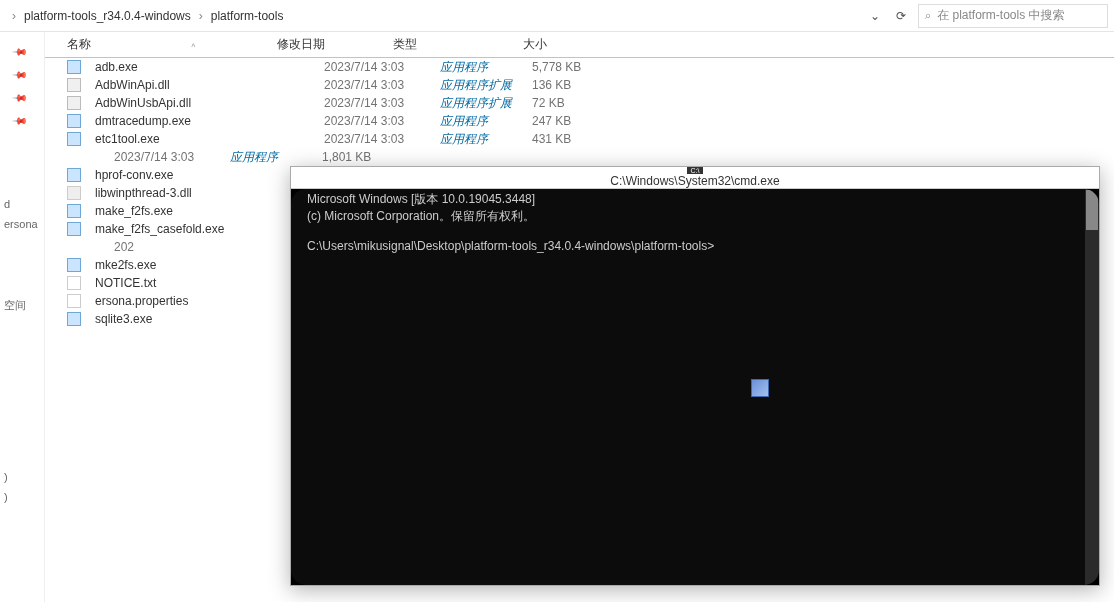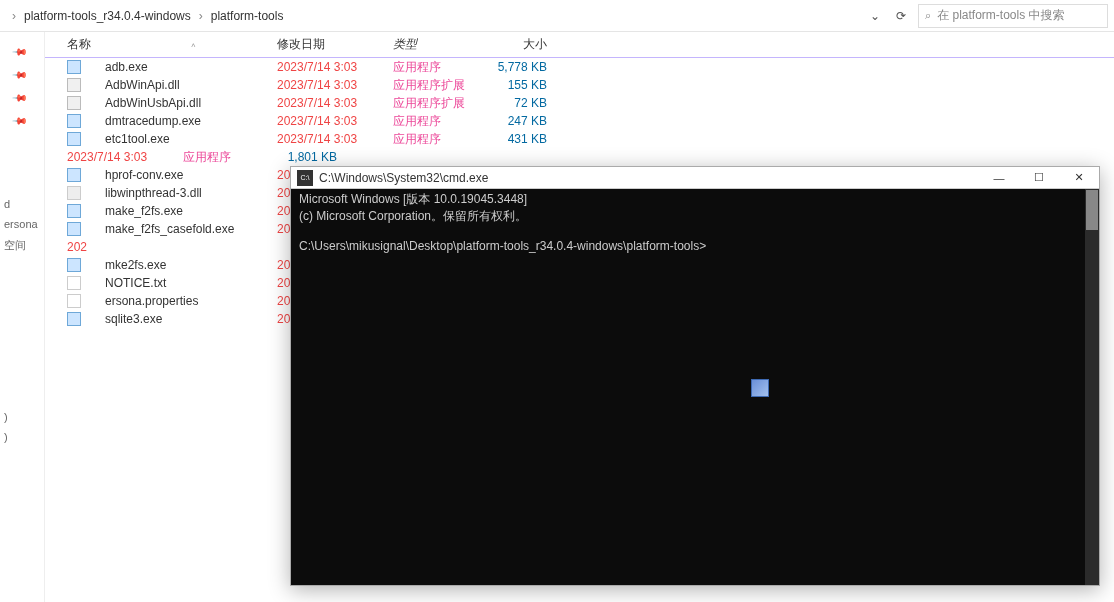--- a/index.html
+++ b/index.html
@@ -16,44 +16,44 @@
     
     .main { display: flex; height: calc(100% - 32px); }
     .left-slim { width: 45px; border-right: 1px solid #eee; padding-top: 10px; }
     .left-slim .pin { color: #999; font-size: 10px; padding: 6px 14px; transform: rotate(45deg); display: block; }
     .left-slim .txt { font-size: 11px; color: #666; padding: 4px 4px; text-align: left; }
     
     .files-area { flex: 1; position: relative; }
     .cols { display: flex; height: 26px; align-items: center; border-bottom: 1px solid #c4b5fd; padding-left: 22px; }
     .col-name { width: 210px; }
     .col-date { width: 116px; }
-    .col-type { width: 92px; font-style: italic; }
+    .col-type { width: 92px; }
     .col-size { width: 62px; text-align: right; }
     .sort-ind { color: #999; font-size: 8px; margin-left: 100px; }
     
     .rows { }
     .row { display: flex; height: 18px; align-items: center; padding-left: 22px; }
-    .cell-name { width: 210px; display: flex; align-items: center; gap: 24px; }
-    .cell-date { width: 116px; color: #ef4444; }
-    .cell-type { width: 92px; color: #ec4899; }
-    .cell-size { width: 62px; text-align: right; color: #0369a1; }
+    .cell-name { width: 210px; display: flex; align-items: center; gap: 14px; }
+    .cell-date { width: 116px; color: #737373; margin-left: 47px; }
+    .cell-type { width: 92px; color: #0369a1; font-style: italic; }
+    .cell-size { width: 62px; color: #737373; }
     .fico { width: 14px; height: 14px; display: inline-flex; align-items: center; justify-content: center; font-size: 8px; }
     .ico-exe { background: #cce5ff; border: 1px solid #6ea8d8; color: #2266aa; }
     .ico-gear { background: #f0f0f0; border: 1px solid #bbb; }
     .ico-dll { background: #eee; border: 1px solid #ccc; }
     .ico-txt { background: #fff; border: 1px solid #ccc; }
     .ico-conf { background: #fff3f7; border: 1px solid #e5c8d3; }
     
     .cmd-window { position: absolute; left: 290px; top: 166px; width: 810px; height: 420px; background: #000; border: 1px solid #aaa; box-shadow: 0 4px 20px rgba(0,0,0,0.3); }
-    .cmd-title { height: 22px; background: #fff; display: flex; align-items: center; border-bottom: 1px solid #ccc; }
+    .cmd-title { height: 22px; background: #fff; display: flex; align-items: center; border-bottom: 1px solid #ccc; flex-direction: column; }
     .cmd-ico { width: 16px; height: 16px; background: #333; color: #fff; font-size: 7px; display: inline-flex; align-items: center; justify-content: center; margin: 0 6px; }
     .cmd-title-txt { flex: 1; font-size: 12px; }
     .cmd-btns { display: flex; }
     .cmd-btn { width: 40px; height: 22px; display: flex; align-items: center; justify-content: center; color: #333; font-size: 11px; cursor: pointer; }
-    .cmd-body { position: relative; height: calc(100% - 22px); background: #0c0c0c; color: #ccc; font-family: "NSimSun","SimSun", "Consolas", monospace; font-size: 12px; padding: 2px 8px; white-space: pre; overflow: hidden; }
+    .cmd-body { position: relative; height: calc(100% - 22px); background: #0c0c0c; color: #ccc; font-family: "NSimSun","SimSun", "Consolas", monospace; font-size: 12px; padding: 2px 16px; white-space: pre; overflow: hidden; border-radius: 15px; }
     .cmd-scroll { position: absolute; right: 0; top: 0; bottom: 0; width: 14px; background: #2b2b2b; }
     .cmd-thumb { position: absolute; right: 1px; top: 1px; width: 12px; height: 40px; background: #888; }
     .cursor-img { position: absolute; left: 460px; top: 190px; width: 18px; height: 18px; background: linear-gradient(135deg,#6a8fd8,#a3c1ee); border: 1px solid #3e6ab3; }
   </style>
 </head>
 <body>
 
 <div class="top-bar">
   <div class="breadcrumb">
     <span class="chev">›</span>
@@ -72,21 +72,21 @@
 </div>
 
 <div class="main">
   <div class="left-slim">
     <span class="pin">📌</span>
     <span class="pin">📌</span>
     <span class="pin">📌</span>
     <span class="pin">📌</span>
     <div class="txt" style="margin-top:60px">d</div>
     <div class="txt">ersona</div>
-    <div class="txt" style="">空间</div>
+    <div class="txt" style="margin-top:60px">空间</div>
     <div class="txt" style="margin-top:150px">)</div>
     <div class="txt">)</div>
   </div>
 
   <div class="files-area">
     <div class="cols">
       <div class="col-name"><span>名称</span><span class="sort-ind">˄</span></div>
       <div class="col-date">修改日期</div>
       <div class="col-type">类型</div>
       <div class="col-size">大小</div>
@@ -101,21 +101,21 @@
           <div class="cell-type">应用程序</div>
           <div class="cell-size">5,778 KB</div>
         </div>
         <div class="row">
           <div class="cell-name">
             <span class="fico ico-gear"></span>
             <span>AdbWinApi.dll</span>
           </div>
           <div class="cell-date">2023/7/14 3:03</div>
           <div class="cell-type">应用程序扩展</div>
-          <div class="cell-size">155 KB</div>
+          <div class="cell-size">136 KB</div>
         </div>
         <div class="row">
           <div class="cell-name">
             <span class="fico ico-gear"></span>
             <span>AdbWinUsbApi.dll</span>
           </div>
           <div class="cell-date">2023/7/14 3:03</div>
           <div class="cell-type">应用程序扩展</div>
           <div class="cell-size">72 KB</div>
         </div>

